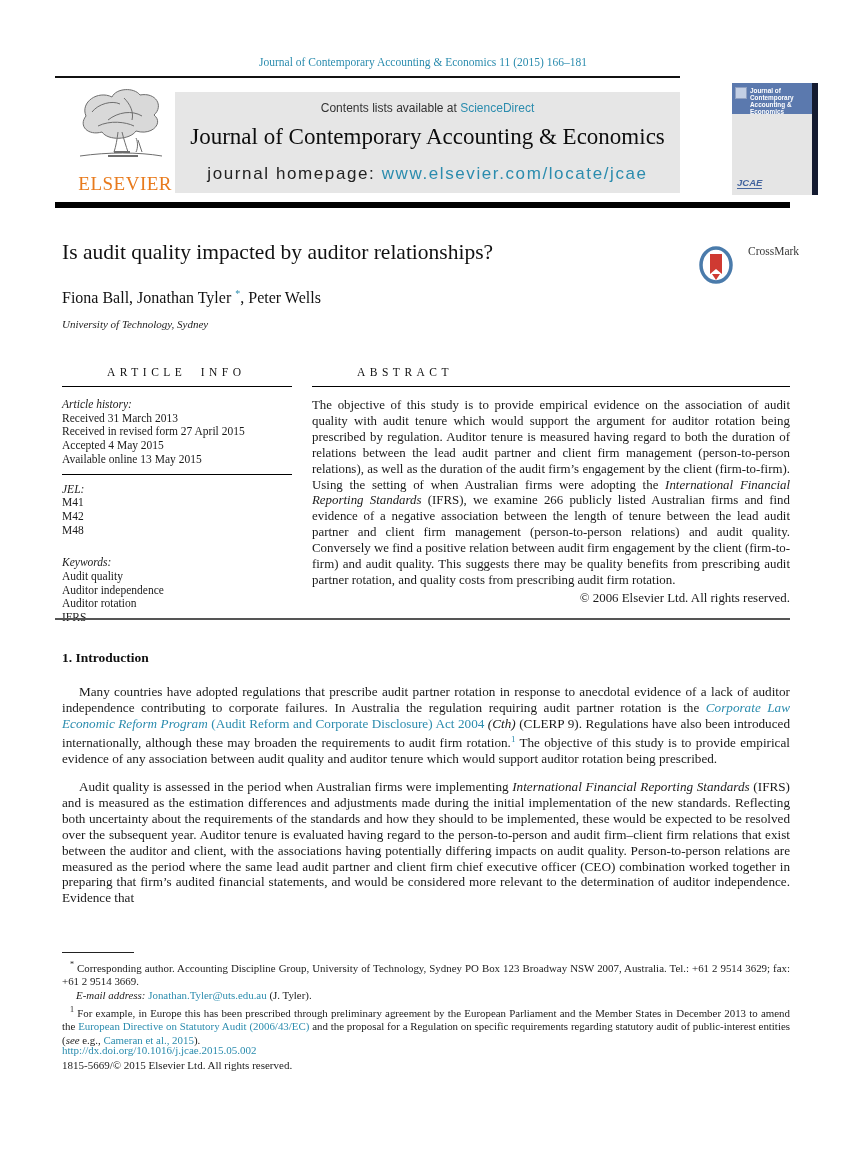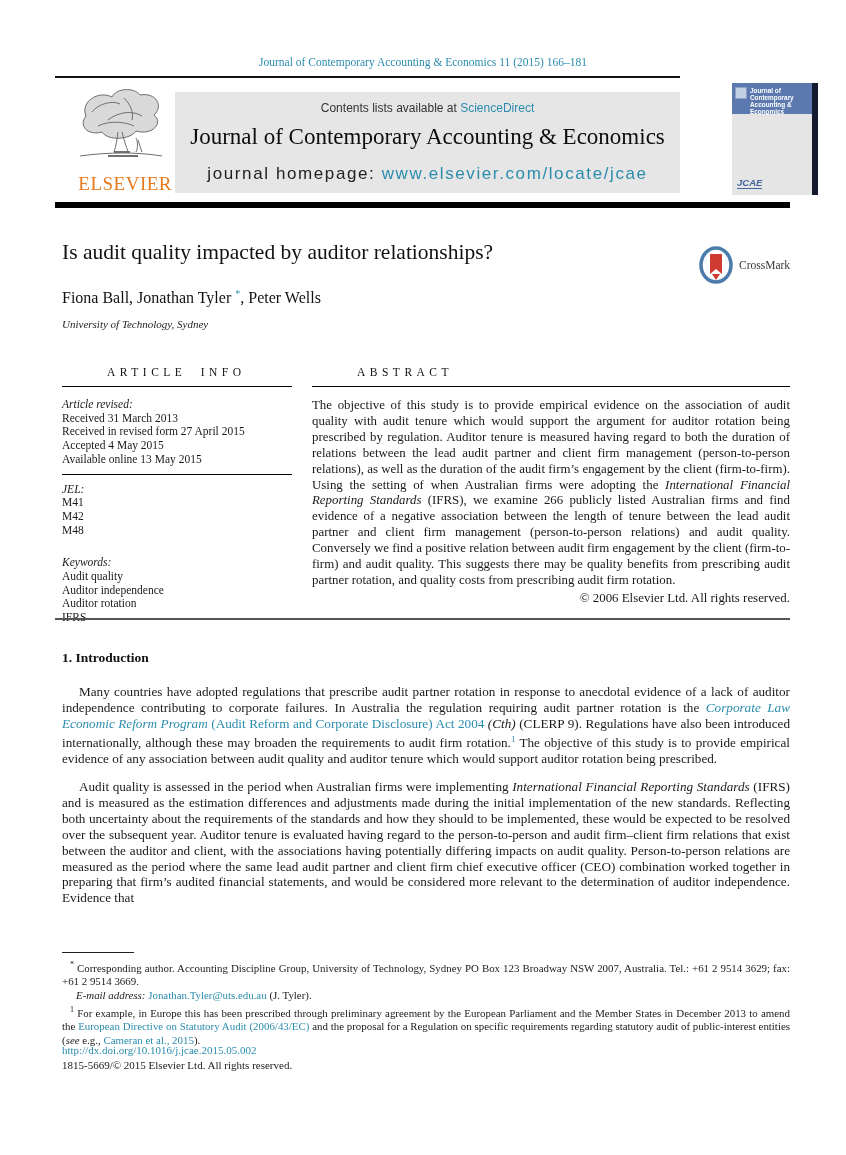--- a/index.html
+++ b/index.html
@@ -26,21 +26,21 @@
   .cover{position:absolute;left:702px;top:83px;width:86px;height:112px;background:#e5e5e5;margin-left:30px;}
   .cover-band{position:absolute;top:0;left:0;right:0;height:31px;background:#5b79ae;display:flex;gap:3px;padding:4px 3px;box-sizing:border-box;}
   .cover-icon{width:10px;height:10px;background:#c3cfe4;border:1px solid #8fa0c2;flex:0 0 auto;}
   .cover-title{font-size:6.4px;line-height:7px;color:#fff;font-weight:bold;text-align:left;}
   .cover-spine{position:absolute;right:0;top:0;width:6px;height:100%;background:#141b30;}
   .cover-logo{position:absolute;left:5px;bottom:6px;font-size:9.5px;font-style:italic;font-weight:bold;color:#44659f;border-bottom:1px solid #44659f;}
 
   .rule-thick{position:absolute;top:202px;left:55px;width:735px;height:6px;background:#000;}
 
   .article-title{position:absolute;left:62px;top:240px;width:620px;font-size:21.5px;color:#111;}
-  .crossmark{position:absolute;left:698px;top:245px;display:flex;align-items:center;gap:5px;}
+  .crossmark{position:absolute;left:698px;top:245px;display:flex;gap:14px;}
   .crossmark-text{font-size:11.5px;color:#3a3a3a;}
   .authors{position:absolute;left:62px;top:288px;font-size:16px;color:#111;}
   .authors .marker{color:#2b8cae;font-size:10px;vertical-align:super;}
   .affiliation{position:absolute;left:62px;top:318px;font-size:11px;font-style:italic;color:#222;}
 
   
   .info-heading{position:absolute;top:366px;font-size:11.5px;letter-spacing:4.5px;word-spacing:7px;color:#111;margin-left:45px;}
   .h-left{left:62px;} .h-right{left:312px;}
   .rule-h{position:absolute;top:386px;height:1px;background:#000;}
   .rl{left:62px;width:230px;} .rr{left:312px;width:478px;}
@@ -121,21 +121,21 @@
   <div class="authors"><span>Fiona Ball, Jonathan Tyler </span><a class="marker">*</a><span>, Peter Wells</span></div>
 
   <div class="affiliation">University of Technology, Sydney</div>
 
   <div class="info-heading h-left">ARTICLE INFO</div>
   <div class="info-heading h-right">ABSTRACT</div>
   <div class="rule-h rl"></div>
   <div class="rule-h rr"></div>
 
   <div class="info-col">
-    <div class="lbl">Article revised:</div>
+    <div class="lbl">Article history:</div>
     <div>Received 31 March 2013</div>
     <div>Received in revised form 27 April 2015</div>
     <div>Accepted 4 May 2015</div>
     <div>Available online 13 May 2015</div>
     <div class="info-divider"></div>
     <div class="lbl">JEL:</div>
     <div>M41</div>
     <div>M42</div>
     <div>M48</div>
     <div class="lbl kw-gap">Keywords:</div>

